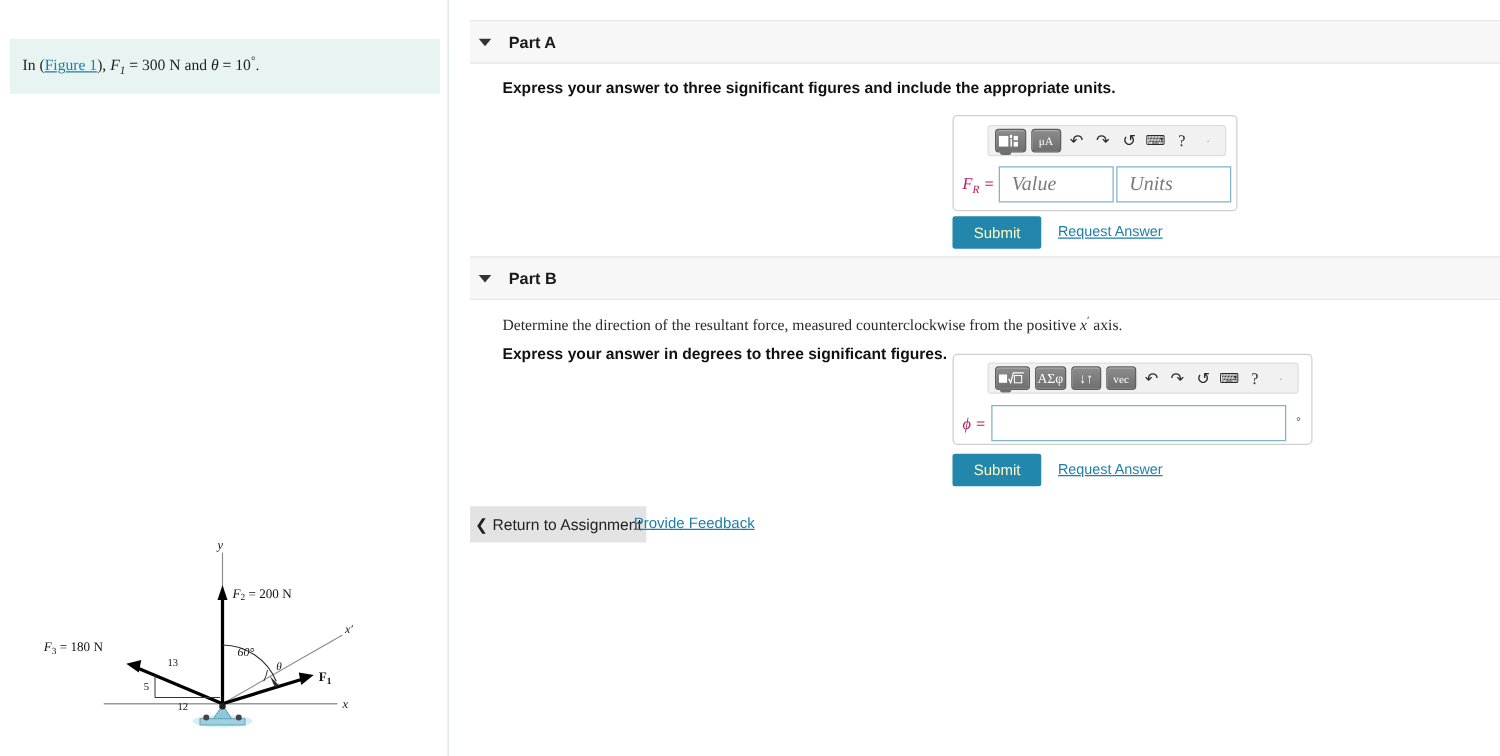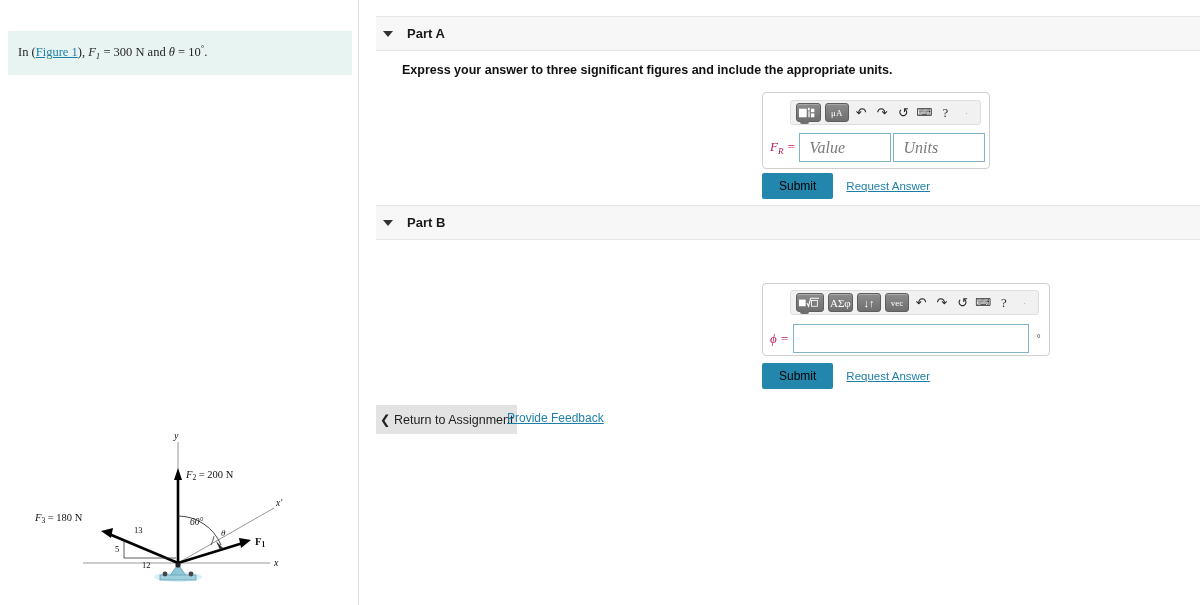--- a/index.html
+++ b/index.html
@@ -131,21 +131,21 @@
   }
   .ibox {
     border: 1px solid #7fb4c9; background: #fff; height: 29px;
     display: flex; align-items: center; padding-left: 9px;
     font-family: "Liberation Serif", serif; font-style: italic;
     font-size: 16px; color: #7a7a7a;
   }
   .deg-mark { font-size: 10px; color: #555; margin-left: 8px; vertical-align: top; }
 
   .btn-submit {
-    background: #2387ad; color: #000000; border: none; border-radius: 2px;
+    background: #2387ad; color: #fef9c3; border: none; border-radius: 2px;
     font-size: 12px; padding: 6px 17px; cursor: pointer;
     font-family: "Liberation Sans", sans-serif;
   }
   .link-ra {
     color: #1d7fa8; font-size: 11.5px; text-decoration: underline;
     margin-left: 13px; cursor: pointer;
   }
 
   .btn-return {
     position: absolute; left: 376px; top: 405px;
@@ -266,20 +266,24 @@
     <div style="position:absolute; left:402px; top:173px; display:flex; align-items:center;">
       <button class="btn-submit">Submit</button>
       <span class="link-ra">Request Answer</span>
     </div>
 
     <div class="part-header" style="top:205px;">
       <div class="caret"></div>
       <div class="part-label">Part B</div>
     </div>
 
+    <div style="position:absolute; left:42px; top:248px; width:790px;">
+      <div class="prompt"><span>Determine the direction of the resultant force, measured counterclockwise from the positive </span><span class="ital">x</span><span class="sup">′</span><span> axis.</span></div>
+      <div class="prompt-bold" style="margin-top:7px;">Express your answer in degrees to three significant figures.</div>
+    </div>
 
     <div class="answer-panel" style="left:402px; top:283px; width:288px; height:73px;">
       <div class="mtoolbar" style="margin:6px 10px 0 27px;">
         <div class="tbtn tmpl">
           <svg width="26" height="13" viewBox="0 0 26 13">
             <rect x="0" y="3" width="8" height="8" fill="#fff"></rect>
             <path d="M9.5 7 L11.5 11 L14 1.5 L24 1.5" stroke="#fff" stroke-width="1.2" fill="none"></path>
             <rect x="15" y="4" width="7" height="7" fill="none" stroke="#fff" stroke-width="1"></rect>
           </svg>
           <span class="tbtn-after"></span>

